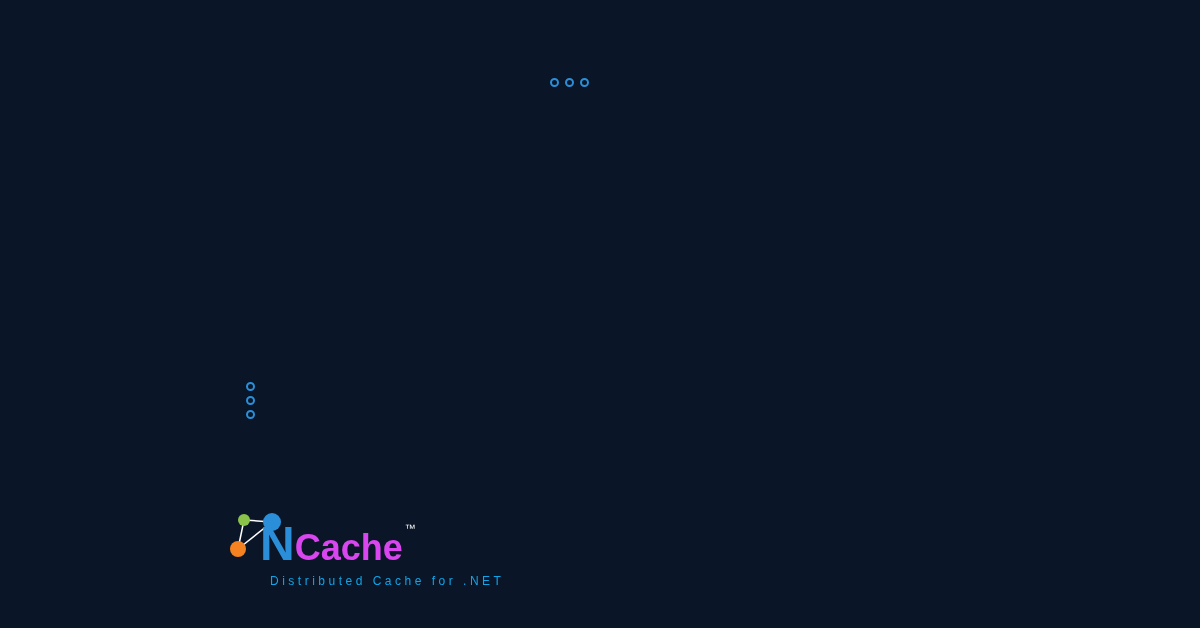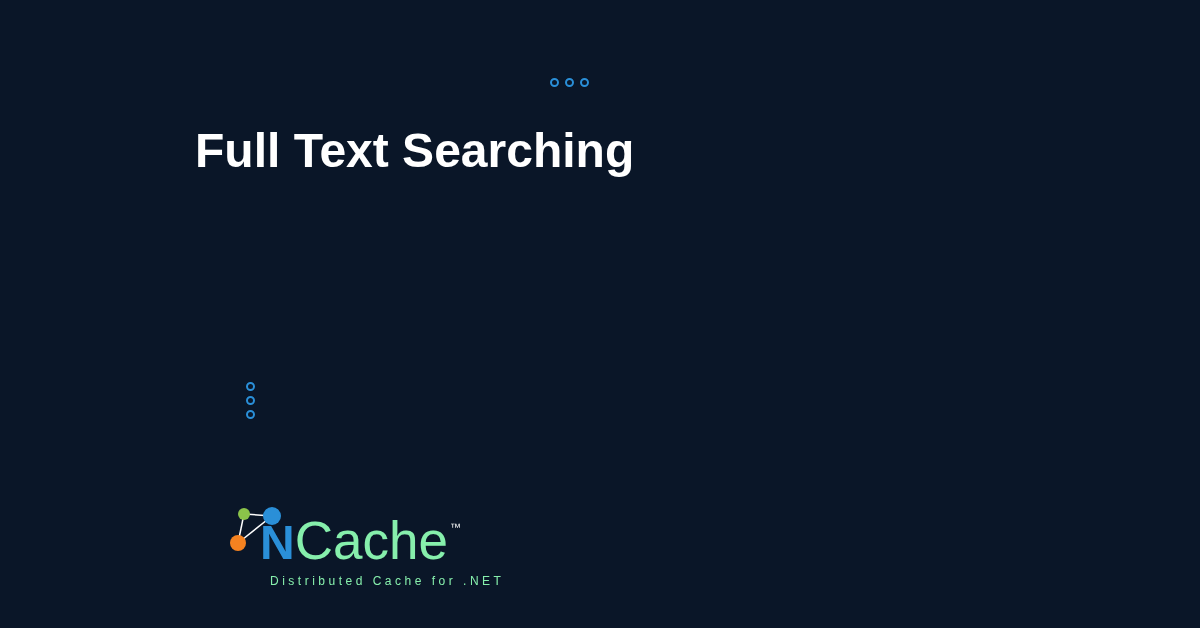--- a/index.html
+++ b/index.html
@@ -66,50 +66,50 @@
       align-items: baseline;
       position: relative;
     }
     .logo-n {
       font-size: 48px;
       font-weight: bold;
       color: #2a8fd8;
       margin-left: 28px;
     }
     .logo-cache {
-      font-size: 53px;
-      font-weight: normal;
-      color: #86efac;
+      font-size: 36px;
+      font-weight: bold;
+      color: #d946ef;
     }
     .logo-tm {
       font-size: 11px;
       color: #ffffff;
       position: relative;
       top: -28px;
       left: 2px;
     }
     .logo-tagline {
-      color: #86efac;
+      color: #0ea5e9;
       font-size: 12px;
       letter-spacing: 3.5px;
       margin-top: 3px;
       margin-left: 38px;
     }
   </style>
 </head>
 <body>
 
 <div class="decorative-circles-top">
   <div class="circle"></div>
   <div class="circle"></div>
   <div class="circle"></div>
 </div>
 
 <h1 class="heading">
-  <span>Full Text Searching</span><br>
+  <br>
 </h1>
 
 <div class="decorative-circles-vertical">
   <div class="circle"></div>
   <div class="circle"></div>
   <div class="circle"></div>
 </div>
 
 <div class="logo-container">
   <svg class="logo-graphic" width="60" height="60" viewBox="0 0 60 60">

